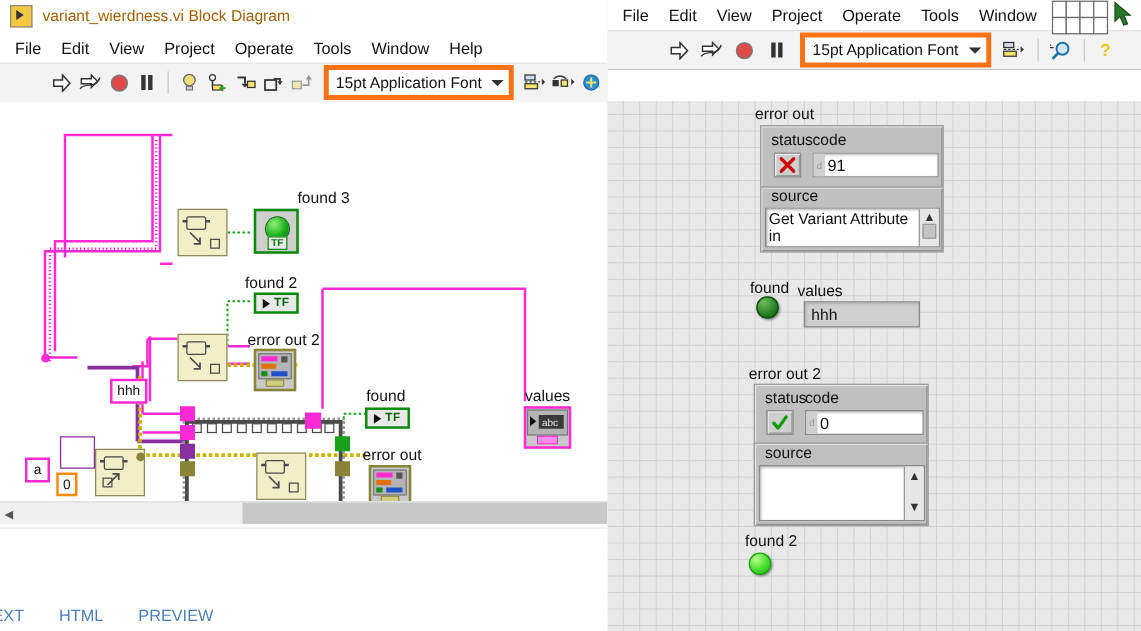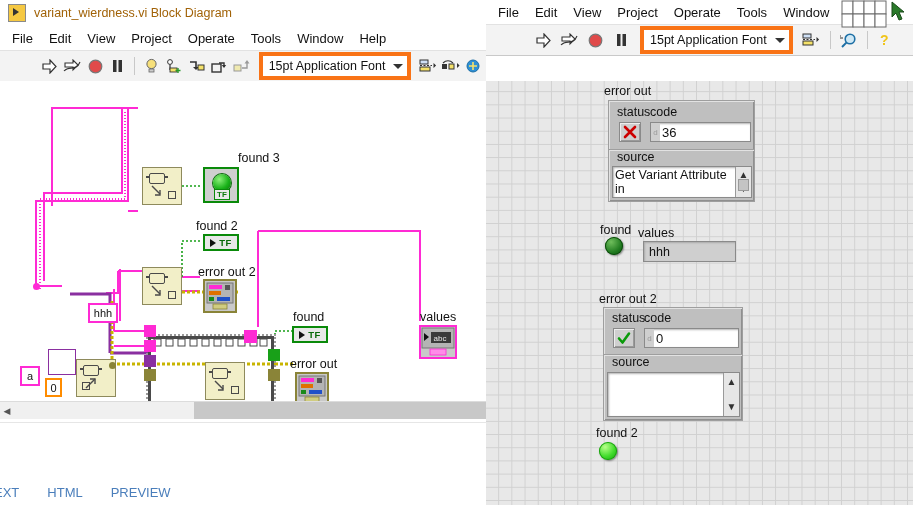--- a/index.html
+++ b/index.html
@@ -492,21 +492,21 @@
     <div class="fp-cluster" style="left:122px;top:19px;width:147px;height:62px;"></div>
     <div class="fp-sub-label" style="left:131px;top:24px;">status</div>
     <div class="fp-statusbtn" style="left:133px;top:41px;width:22px;height:20px;">
       <svg width="14" height="14" viewBox="0 0 14 14">
           <path d="M2 2 L12 12 M12 2 L2 12" stroke="#cc0000" stroke-width="2.6" stroke-linecap="round"></path>
         </svg>
     </div>
     <div class="fp-sub-label" style="left:164px;top:24px;">code</div>
     <div class="fp-numfield" style="left:164px;top:41px;width:101px;height:20px;">
       <span class="pfx">d</span>
-      <span class="val">36</span>
+      <span class="val">91</span>
     </div>
     <div class="fp-cluster" style="left:122px;top:68px;width:147px;height:53px;"></div>
     <div class="fp-sub-label" style="left:131px;top:69px;">source</div>
     <div class="fp-strfield" style="left:126px;top:85px;width:140px;height:32px;">
       <span style="display:block;width:120px;">Get Variant Attribute in variant_wierdness.vi</span>
       <span class="sb">
         <span class="ar" style="top:1px;">▲</span>
         <span class="ar" style="bottom:1px;">▼</span>
         <span style="position:absolute;left:2px;right:2px;top:12px;height:10px;background:#c4c4c4;border:1px solid #9a9a9a;"></span>
       </span>

